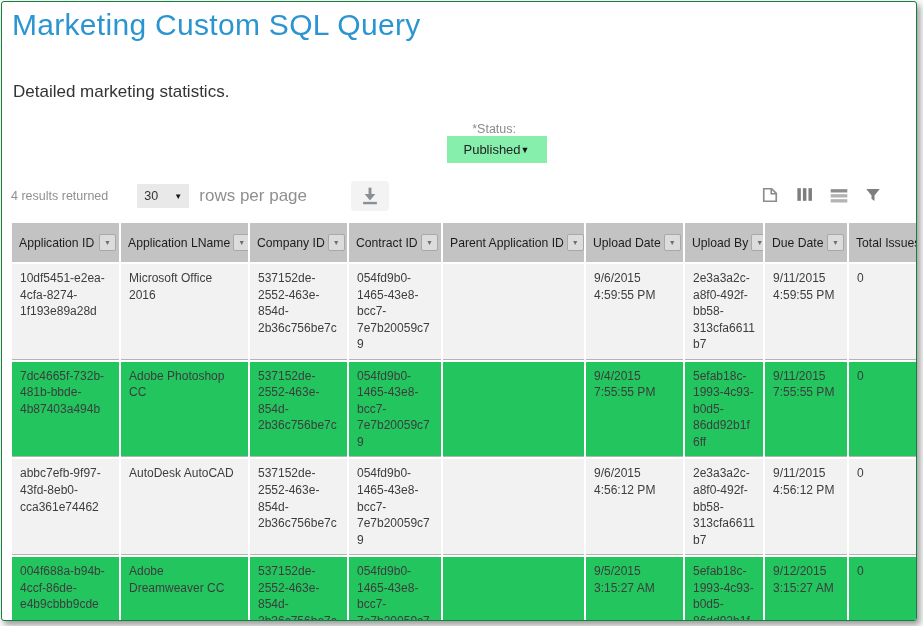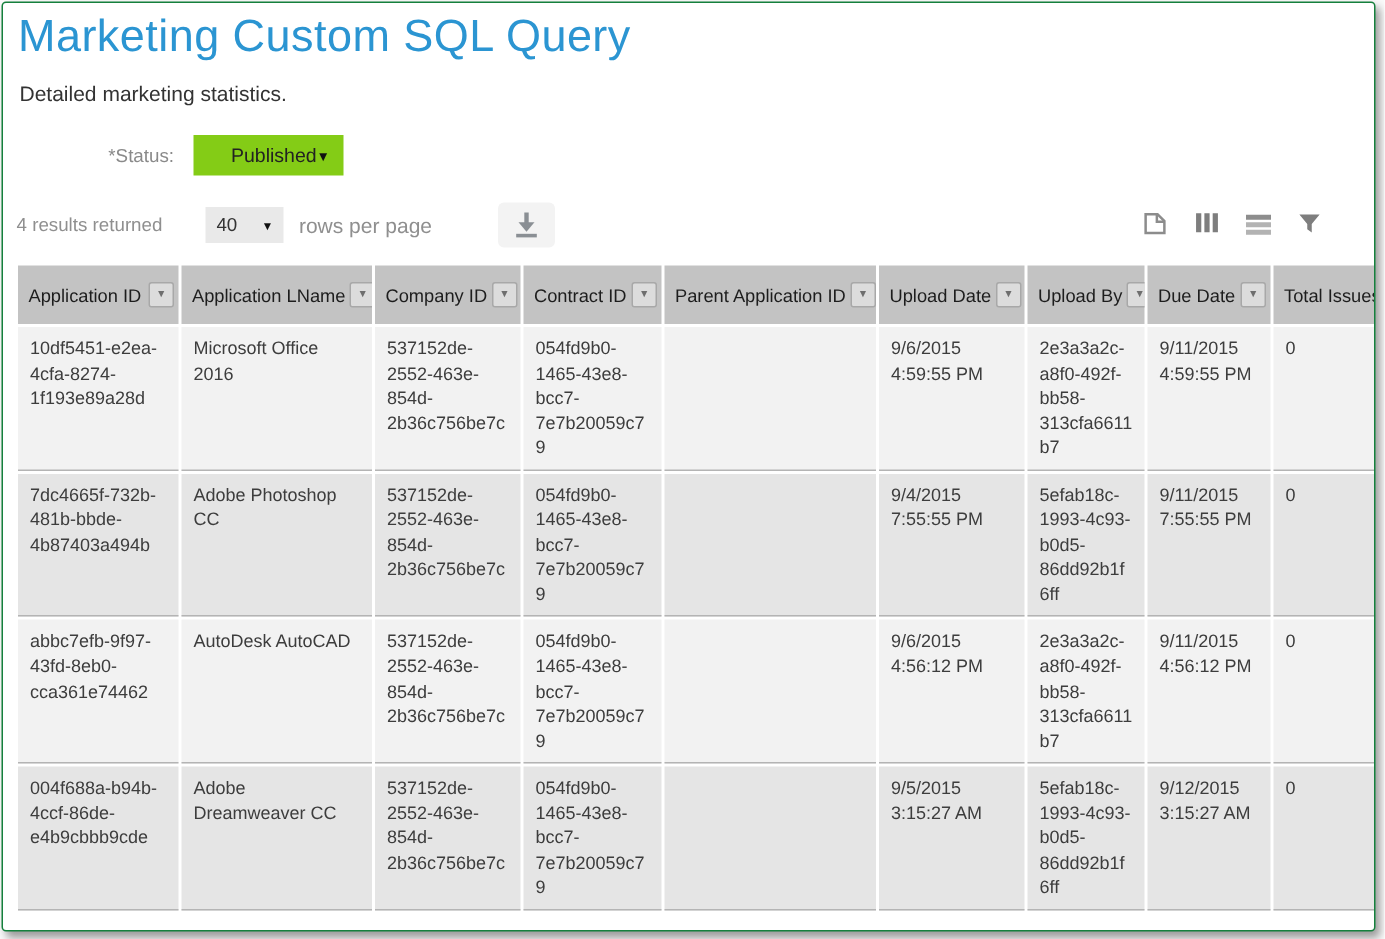--- a/index.html
+++ b/index.html
@@ -20,29 +20,29 @@
     box-shadow:3px 4px 6px rgba(0,0,0,0.38);
     overflow:hidden;
   }
   
   .page-title {
     margin:6px 0 0 10px;
     font-size:30px; font-weight:300;
     color:#2b95d2;
     letter-spacing:.3px;
   }
-  .page-subtitle { margin:12px 0 0 11px; font-size:14px; color:#333; }
-
-  
-  .status-row { margin:20px 0 0 62px; display:flex; align-items:center; }
+  .page-subtitle { margin:40px 0 0 11px; font-size:17px; color:#333; }
+
+  
+  .status-row { margin:20px 0 0 62px; display:flex; align-items:center;flex-direction:column; }
   .status-row .field-label { width:52px; text-align:right; color:#8a8a8a; font-size:12.5px; }
   .fake-select {
     margin-left:13px; width:100px; height:27px;
-    background:#84cc16; color:#222;
-    display:flex; align-items:center; justify-content:flex-end;
+    background:#86efac; color:#222;
+    display:flex; align-items:center; justify-content:center;
     padding:0 9px; font-size:13px; cursor:pointer;
   }
   .fake-select .caret { font-size:9px; color:#111; }
 
   
   .actions { margin:49px 0 0 18px; display:flex; gap:11px; }
   .btn {
     height:35px; border:none; border-radius:5px;
     color:#fff; font-size:15px; padding:0 21px;
     box-shadow:0 2px 3px rgba(0,0,0,0.3);
@@ -54,21 +54,21 @@
 
   
   .toolbar { margin:18px 10px 0 9px; display:flex; align-items:center; height:30px;text-align:center; }
   .results-text { color:#8f8f8f; font-size:12.5px; }
   .rpp-select {
     margin-left:29px; width:52px; height:24px;
     background:#e9e9e9; display:flex; align-items:center; justify-content:space-between;
     padding:0 7px; font-size:12.5px; color:#333; cursor:pointer;
   }
   .rpp-select .caret { font-size:8px; color:#111; }
-  .rpp-label { margin-left:10px; color:#8f8f8f; font-size:14px; }
+  .rpp-label { margin-left:10px; color:#8f8f8f; font-size:17px; }
   .export-btn {
     margin-left:44px; width:38px; height:30px;
     background:#f3f3f3; border:none; border-radius:4px;
     display:flex; align-items:center; justify-content:center; cursor:pointer;
   }
   .toolbar-right { margin-left:auto; display:flex; align-items:center; gap:15px; margin-right:24px; }
   .icon-btn { background:none; border:none; padding:0; cursor:pointer; display:flex; align-items:center; }
 
   
   .table-wrap { margin:10px 0 0 8px; width:908px; overflow:hidden; }
@@ -89,21 +89,21 @@
     flex:0 0 auto; width:17px; height:17px; margin-left:3px;
     background:#dcdcdc; border:1px solid #a8a8a8; border-radius:2px;
     display:flex; align-items:center; justify-content:center;
     font-size:7px; color:#6e6e6e; cursor:pointer;
   }
   table.grid td {
     vertical-align:top; padding:6px 8px;
     line-height:1.38;
     border-bottom:1px solid #b4b4b4;
     word-wrap:break-word; overflow-wrap:break-word;
-    background:#e5e5e5;
+    background:#22c55e;
   }
   table.grid tr.alt td { background:#f2f2f2; }
 </style>
 </head>
 <body>
 
 <div class="page">
 
   <h1 class="page-title">Marketing Custom SQL Query</h1>
   <p class="page-subtitle">Detailed marketing statistics.</p>
@@ -113,21 +113,21 @@
     <div class="fake-select">
       <span>Published</span>
       <span class="caret">▼</span>
     </div>
   </div>
 
 
   <div class="toolbar">
     <span class="results-text">4 results returned</span>
     <div class="rpp-select">
-      <span>40</span>
+      <span>30</span>
       <span class="caret">▼</span>
     </div>
     <span class="rpp-label">rows per page</span>
 
     <button class="export-btn">
       <span>
         <svg width="22" height="22" viewBox="0 0 24 24">
           <rect x="10.4" y="4" width="3.2" height="8" fill="#8a8f94"></rect>
           <polygon points="6.2,11 17.8,11 12,18" fill="#8a8f94"></polygon>
           <rect x="4.5" y="19.5" width="15" height="2.6" fill="#8a8f94"></rect>

